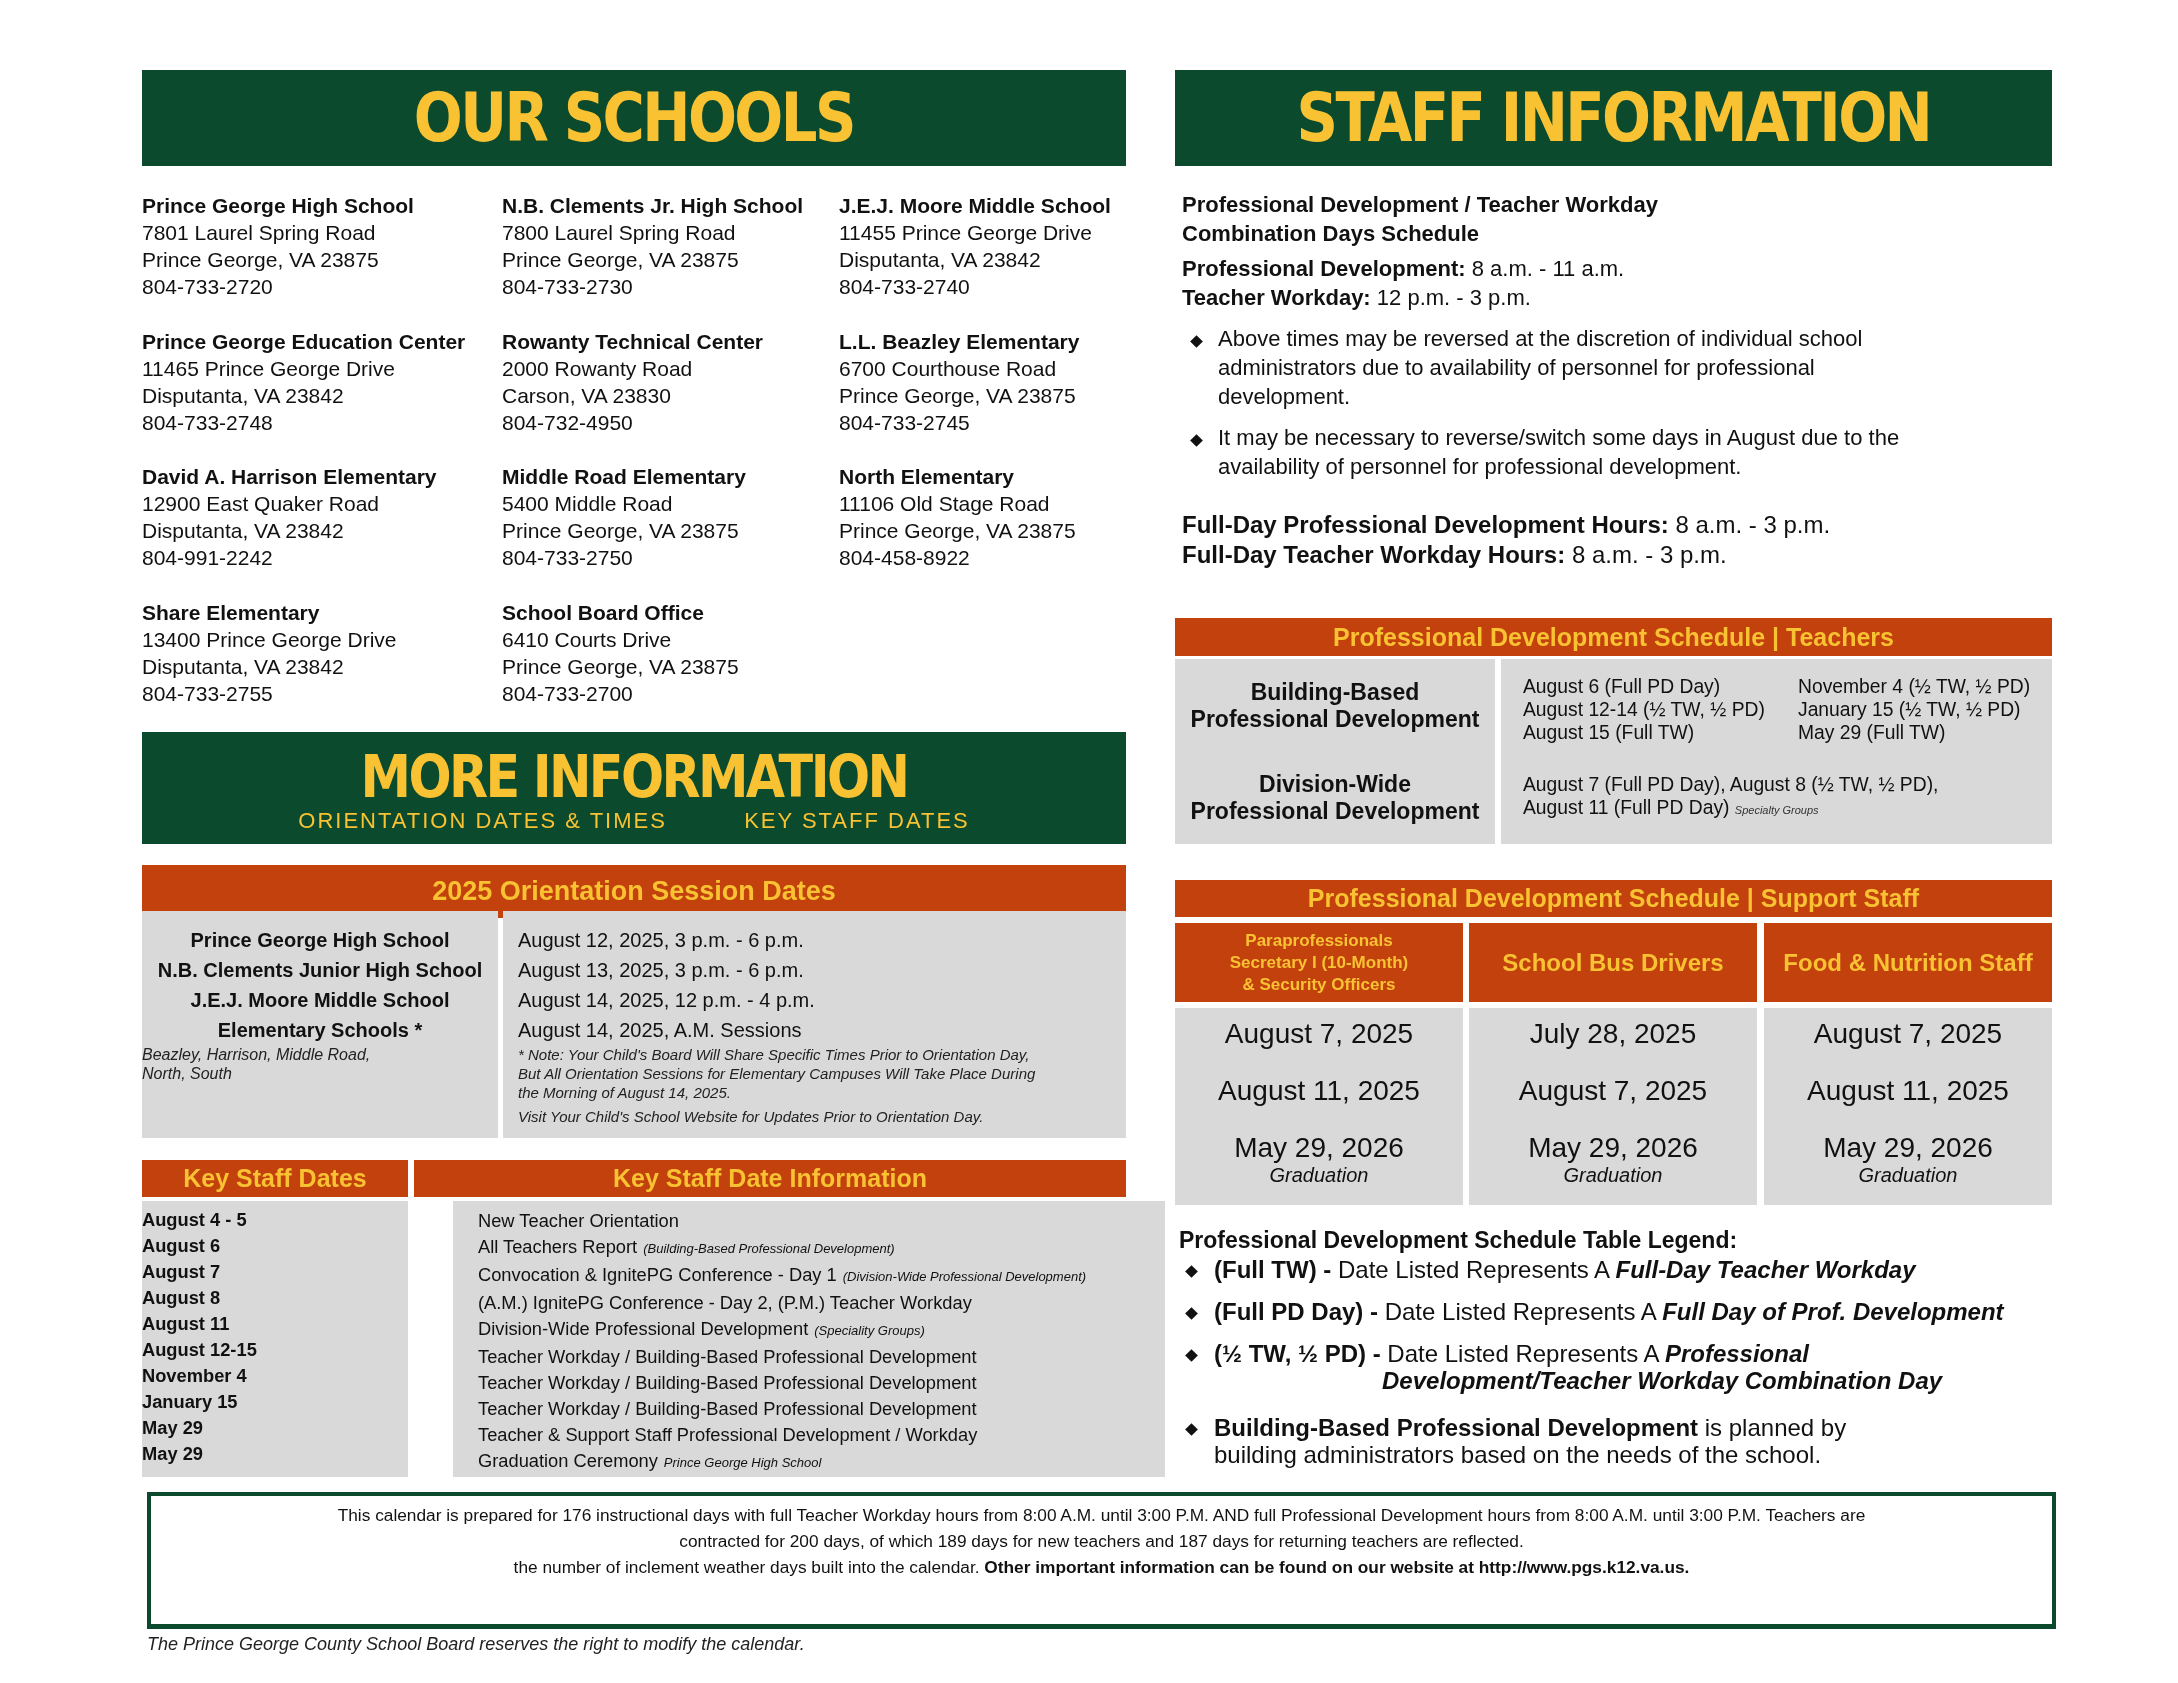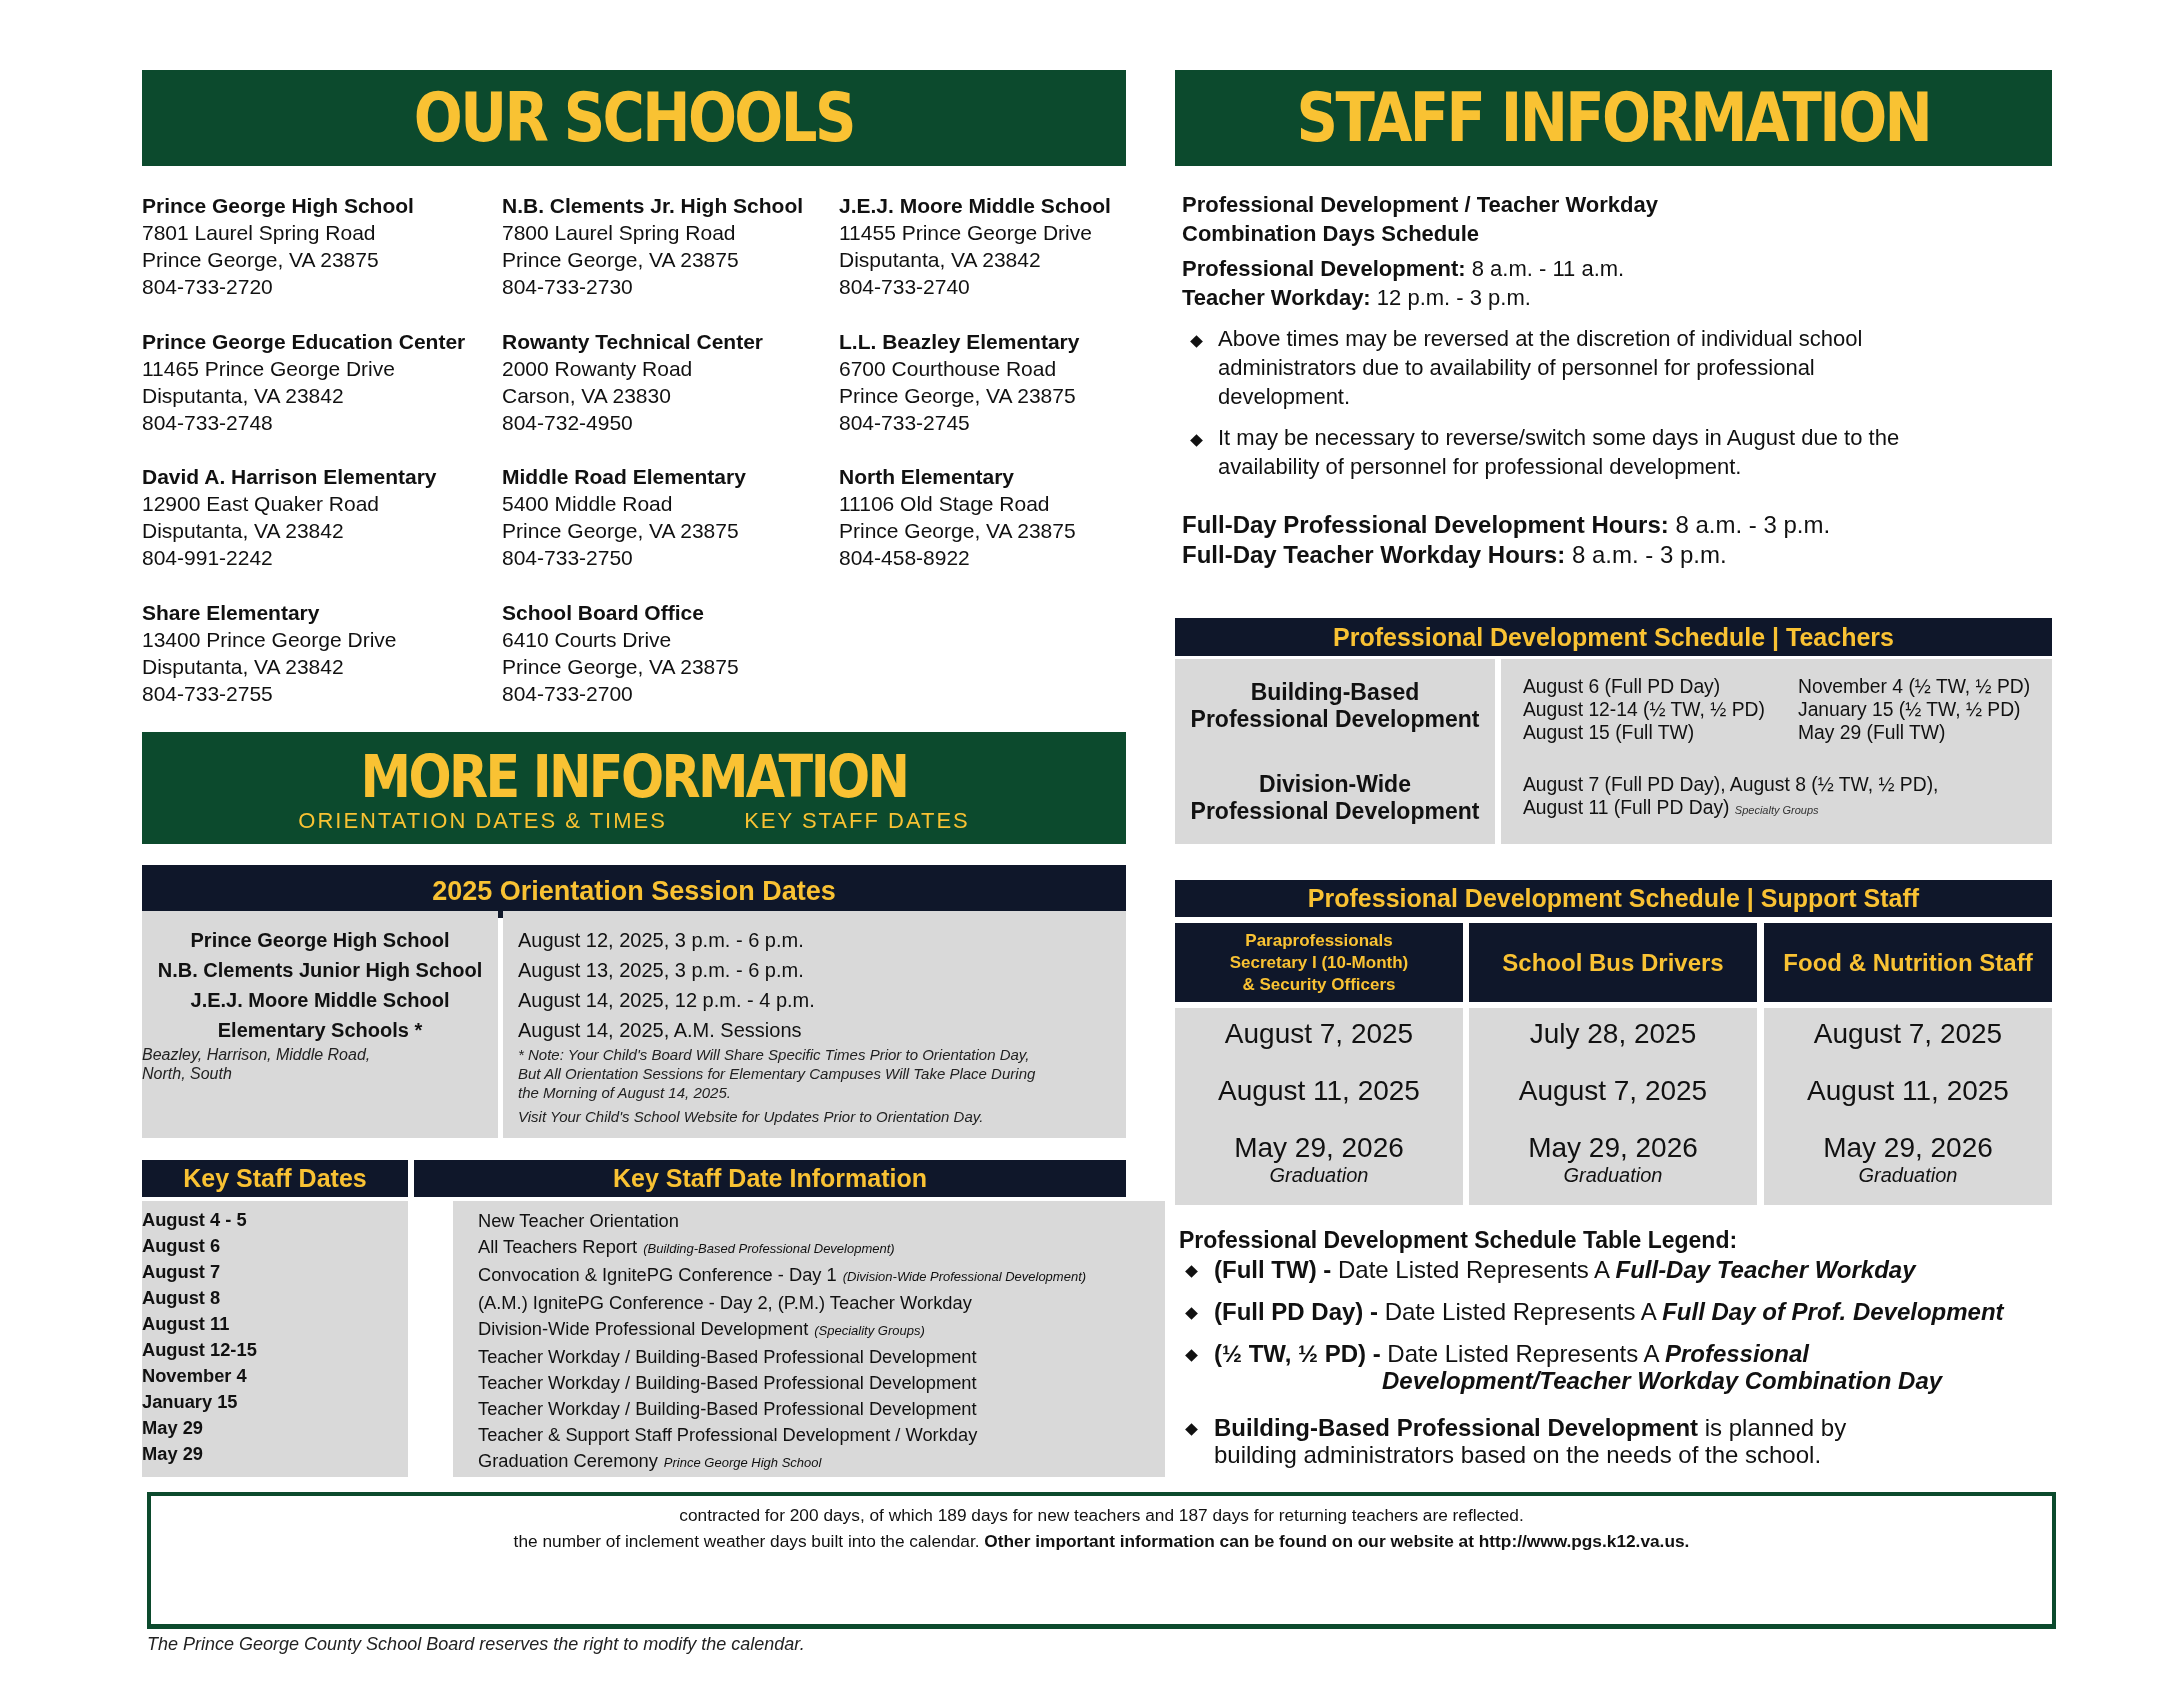--- a/index.html
+++ b/index.html
@@ -1,21 +1,21 @@
 <!DOCTYPE html>
 <html><head>
 <meta charset="utf-8">
 <style>
   * { box-sizing: border-box; margin: 0; padding: 0; }
   html, body { width: 2178px; height: 1683px; background: #ffffff; overflow: hidden; }
   body { position: relative; font-family: "Liberation Sans", sans-serif; color: #111111; }
   .abs { position: absolute; }
   .banner { background: #0c4a2d; color: #f9c233; text-align: center; }
   .banner-title { font-family: "DejaVu Sans", sans-serif; font-weight: bold; letter-spacing: -3px; transform: scaleX(0.86); display: inline-block; }
-  .bar { background: #0f172a; color: #f9c233; font-weight: bold; text-align: center; display: flex; align-items: center; justify-content: center; }
+  .bar { background: #c2410c; color: #f9c233; font-weight: bold; text-align: center; display: flex; align-items: center; justify-content: center; }
   .gray { background: #d9d9d9; }
   .school { position: absolute; font-size: 21px; line-height: 27px; width: 337px; }
   .school .nm { font-weight: bold; }
   .center { text-align: left; }
   .it { font-style: italic; }
   .b { font-weight: bold; }
   .diamond { display: inline-block; width: 9px; height: 9px; background: #111; transform: rotate(45deg); position: absolute; }
 </style>
 </head>
 <body>
@@ -296,20 +296,21 @@
   <div class="abs" style="left:0; top:188px; width:871px; font-size:24px; line-height:27px;">
     <span class="diamond" style="left:8px; top:11px;"></span>
     <div style="padding-left:35px;">
       <div><span class="b">Building-Based Professional Development</span> <span>is planned by</span></div>
       <div>building administrators based on the needs of the school.</div>
     </div>
   </div>
 </div>
 
 <div class="abs" style="left:147px; top:1492px; width:1909px; height:137px; border:4px solid #0c4a2d; border-bottom-width:5px; text-align:center; font-size:17.3px; line-height:26px; padding-top:6px;">
+  <div>This calendar is prepared for 176 instructional days with full Teacher Workday hours from 8:00 A.M. until 3:00 P.M. AND full Professional Development hours from 8:00 A.M. until 3:00 P.M. Teachers are</div>
   <div>contracted for 200 days, of which 189 days for new teachers and 187 days for returning teachers are reflected.</div>
   <div>
     <span>the number of inclement weather days built into the calendar.</span>
     <span class="b">Other important information can be found on our website at http://www.pgs.k12.va.us.</span>
   </div>
 </div>
 <div class="abs it center" style="left:147px; top:1634px; width:1909px; font-size:18px; color:#222;">The Prince George County School Board reserves the right to modify the calendar.</div>
 
 
 </body></html>

